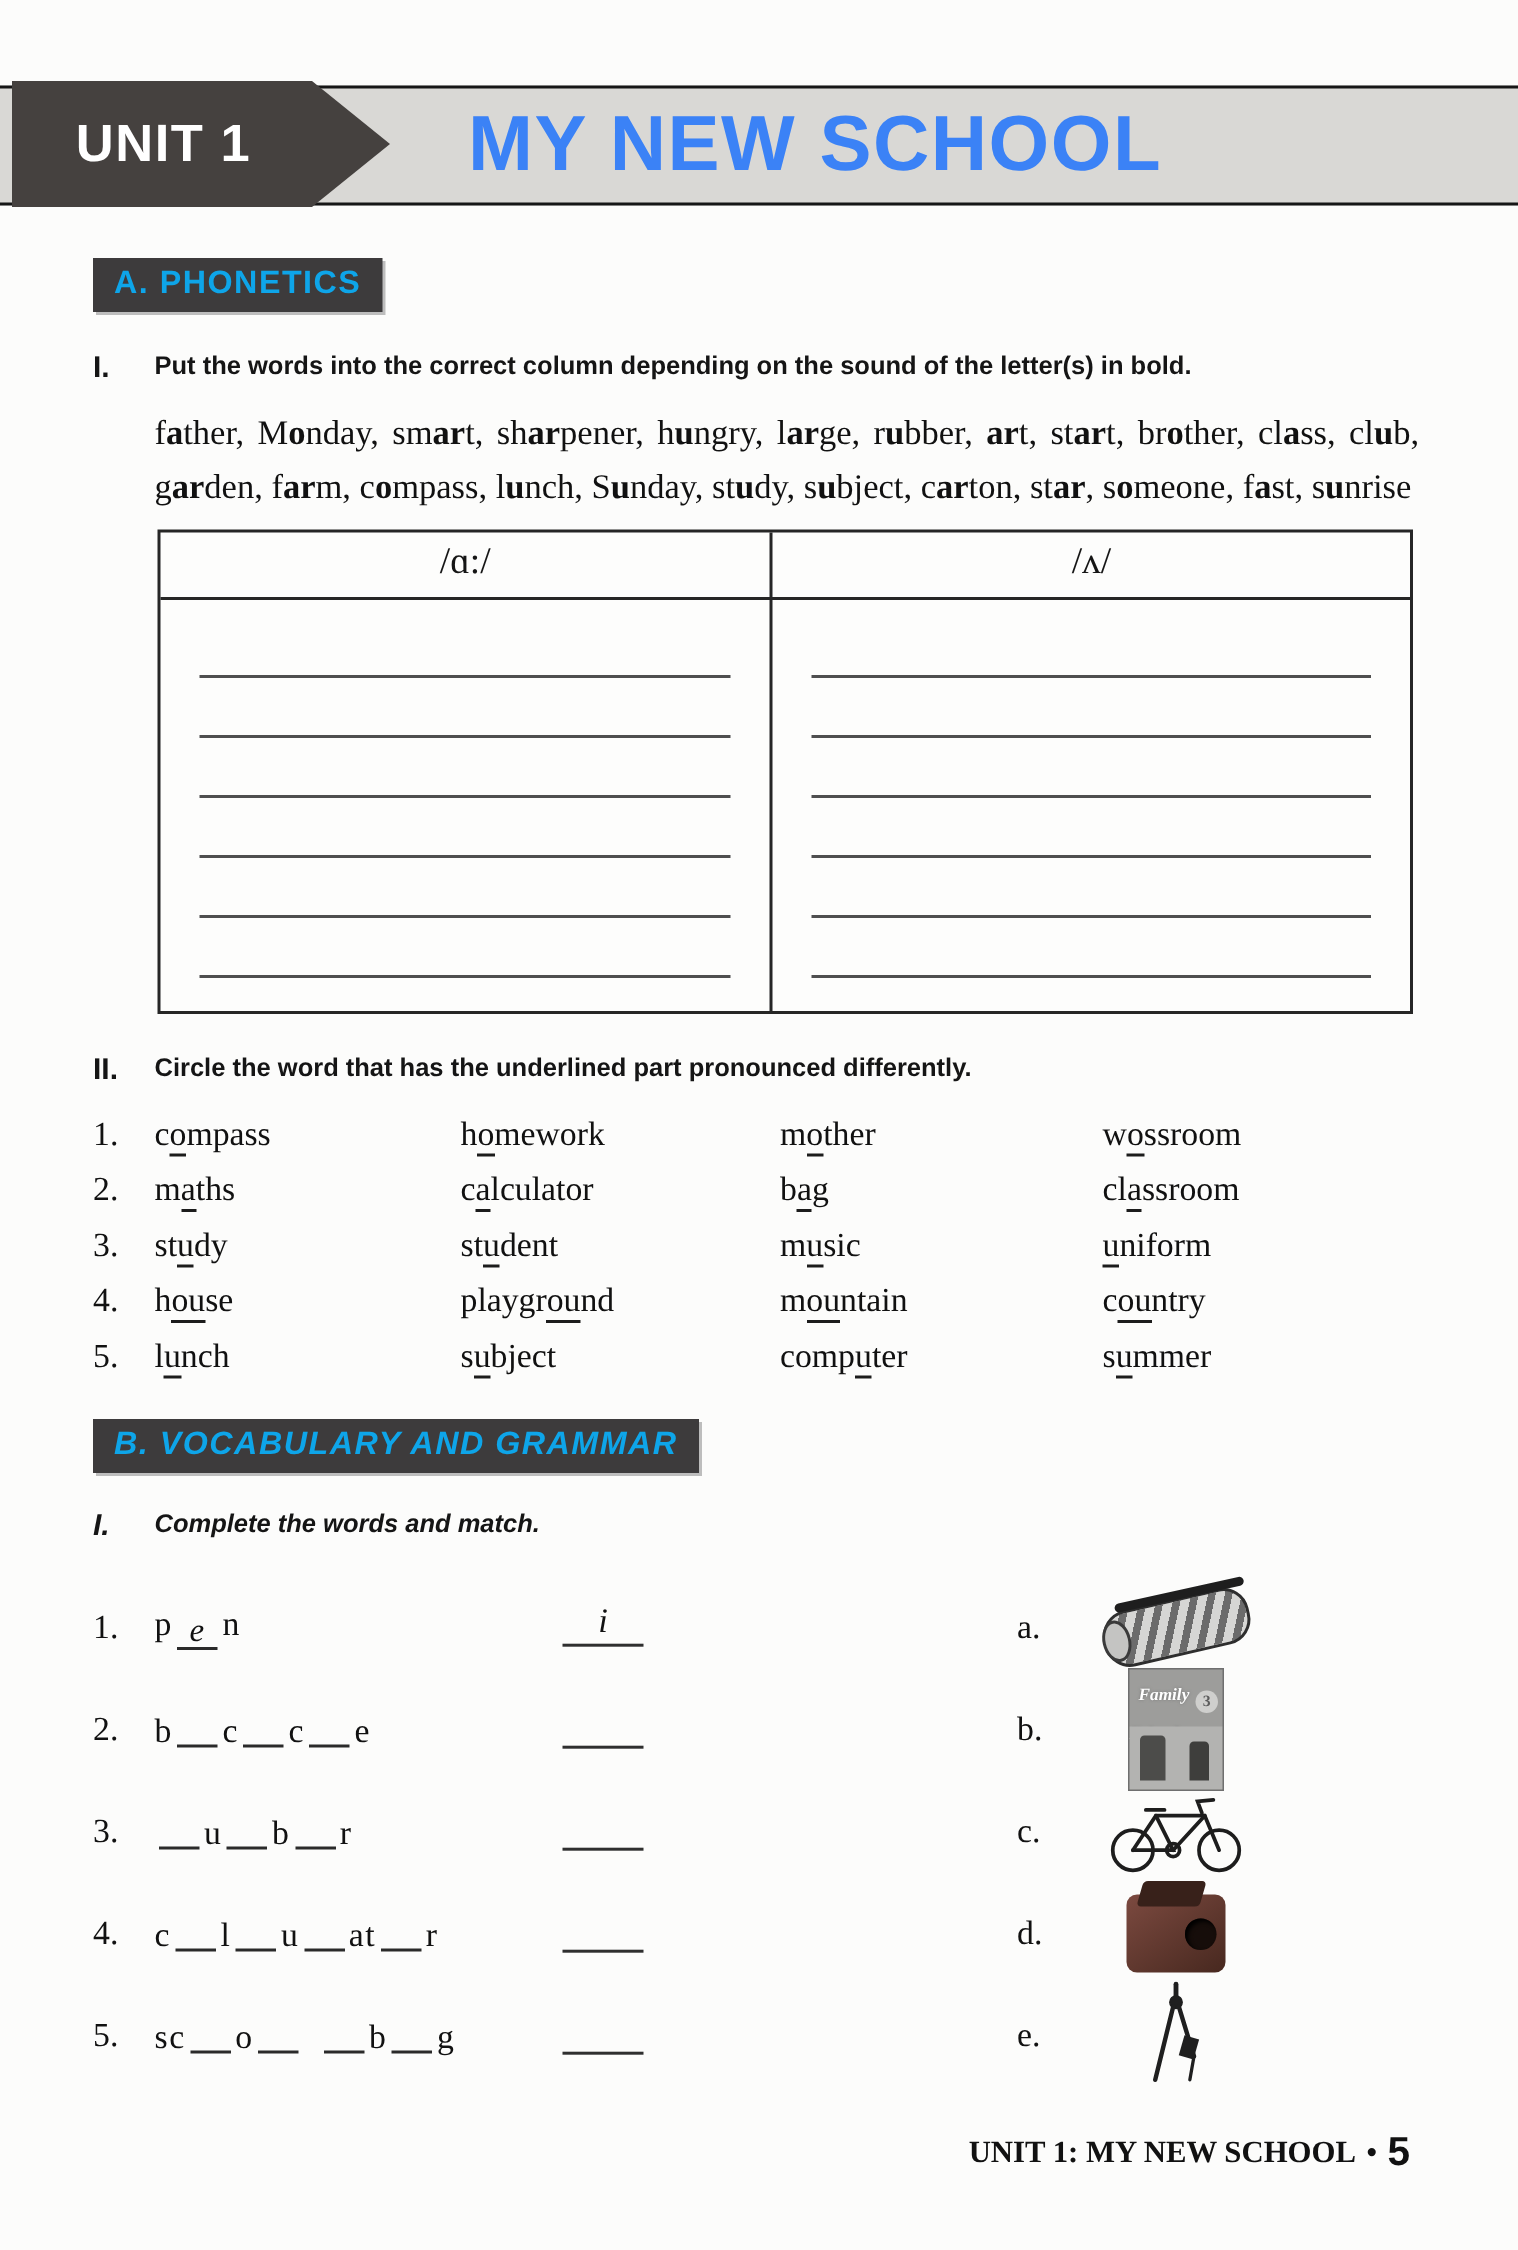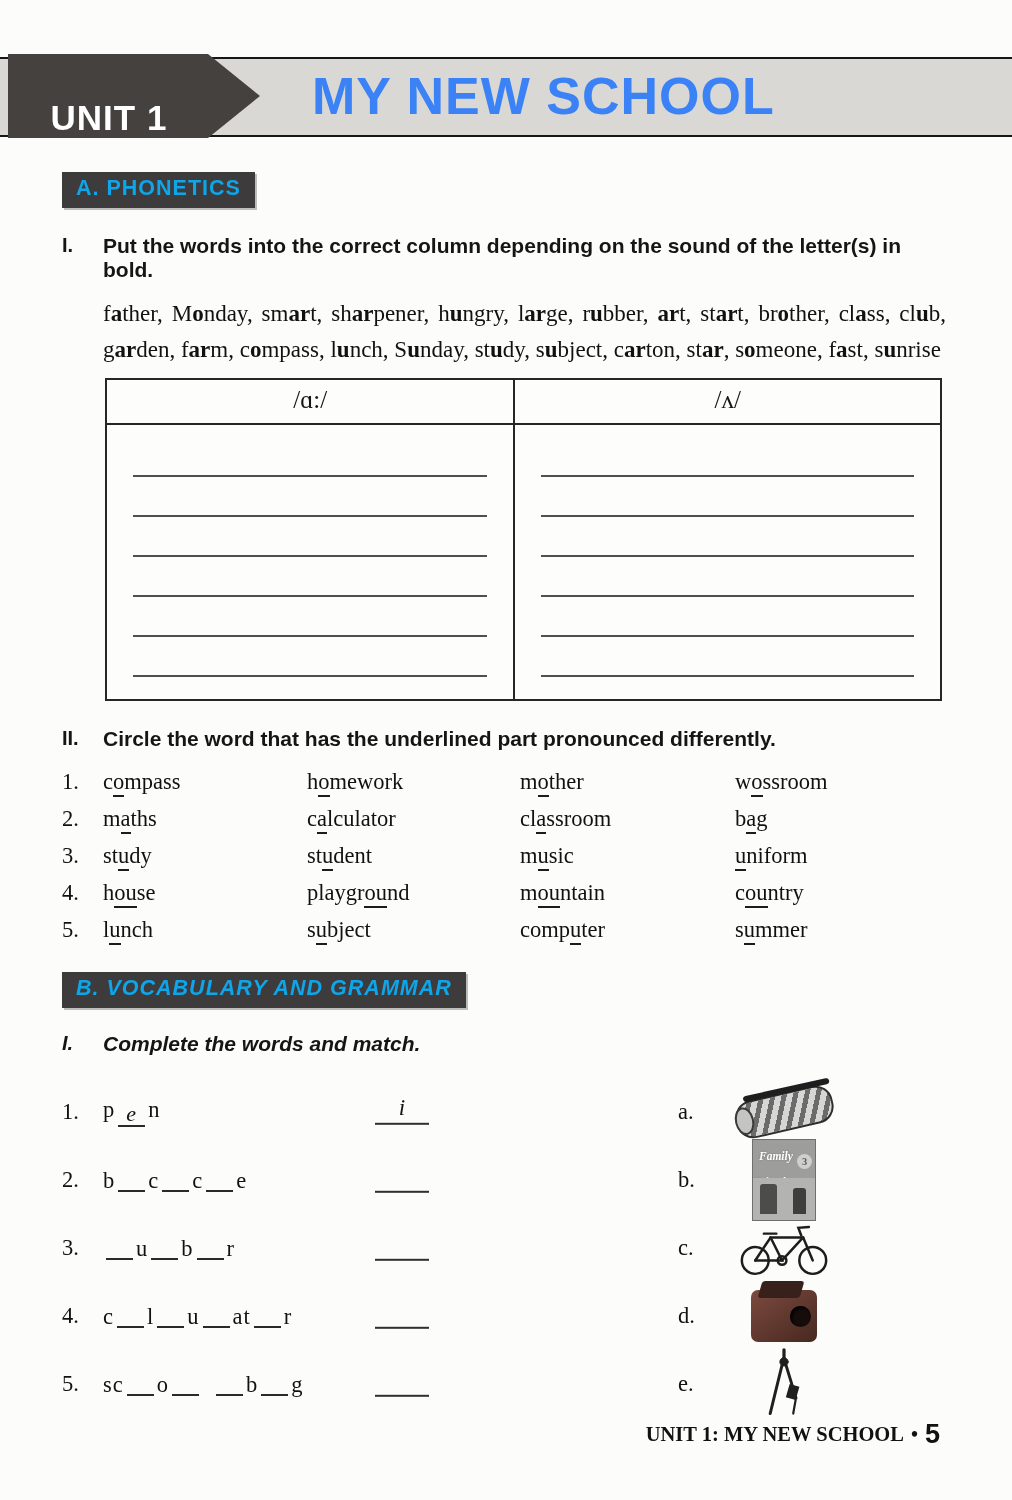--- a/index.html
+++ b/index.html
@@ -4,32 +4,32 @@
 <style>
   html,body{margin:0;padding:0;background:#e8e8e8;}
   .page{position:relative;width:1012px;height:1500px;background:#fcfcfb;overflow:hidden;
         font-family:"Liberation Sans","DejaVu Sans",sans-serif;color:#151515;}
 
   
   .band{position:absolute;left:0;right:0;top:57px;height:76px;background:#d9d8d5;
         border-top:2px solid #161616;border-bottom:2px solid #161616;}
   .unit-tab{position:absolute;left:8px;top:54px;width:252px;height:84px;background:#45413f;
         clip-path:polygon(0 0,200px 0,252px 42px,200px 84px,0 84px);
-        display:flex;align-items:flex-end;z-index:2;}
+        display:flex;align-items:center;z-index:2;}
   .unit-tab .unit-txt{width:202px;text-align:center;color:#fff;font-weight:bold;font-size:35px;letter-spacing:1px;}
   .band-title{position:absolute;left:312px;top:54px;height:84px;display:flex;align-items:center;
         font-size:52px;font-weight:bold;letter-spacing:1px;z-index:3;color:#3b82f6;}
 
   
   .content{position:relative;padding:172px 72px 0 62px;}
   .section-badge{display:inline-block;background:#3d3b3c;color:#0ea5e9;font-weight:bold;
         font-size:21.5px;letter-spacing:1px;padding:4px 14px 7px;box-shadow:2px 2px 0 #bdbdbd;}
   .ex-head{display:flex;font-weight:bold;}
   .ex-num{width:41px;font-size:20px;}
-  .ex-instr{flex:1;font-size:21px;}
+  .ex-instr{flex:1;font-size:17px;}
   .mt26{margin-top:26px;} .mt24{margin-top:24px;font-style:italic;}
 
   
   .serif, .word-list, .circle-row, .match-row, .pt-head .hcell, .footer{
         font-family:"Liberation Serif","DejaVu Serif",serif;}
 
   .word-list{margin:14px 0 0 41px;width:843px;font-size:23px;line-height:36px;
         text-align:justify;color:#111;}
   .word-list .b{font-weight:bold;}
 
@@ -157,22 +157,22 @@
           <span class="row-num">1.</span>
           <span class="circle-word"><span>c</span><span class="u">o</span><span>mpass</span></span>
           <span class="circle-word"><span>h</span><span class="u">o</span><span>mework</span></span>
           <span class="circle-word"><span>m</span><span class="u">o</span><span>ther</span></span>
           <span class="circle-word"><span>w</span><span class="u">o</span><span>ssroom</span></span>
         </div>
         <div class="circle-row">
           <span class="row-num">2.</span>
           <span class="circle-word"><span>m</span><span class="u">a</span><span>ths</span></span>
           <span class="circle-word"><span>c</span><span class="u">a</span><span>lculator</span></span>
+          <span class="circle-word"><span>b</span><span class="u">a</span><span>g</span></span>
           <span class="circle-word"><span>cl</span><span class="u">a</span><span>ssroom</span></span>
-          <span class="circle-word"><span>b</span><span class="u">a</span><span>g</span></span>
         </div>
         <div class="circle-row">
           <span class="row-num">3.</span>
           <span class="circle-word"><span>st</span><span class="u">u</span><span>dy</span></span>
           <span class="circle-word"><span>st</span><span class="u">u</span><span>dent</span></span>
           <span class="circle-word"><span>m</span><span class="u">u</span><span>sic</span></span>
           <span class="circle-word"><span class="u">u</span><span>niform</span></span>
         </div>
         <div class="circle-row">
           <span class="row-num">4.</span>

